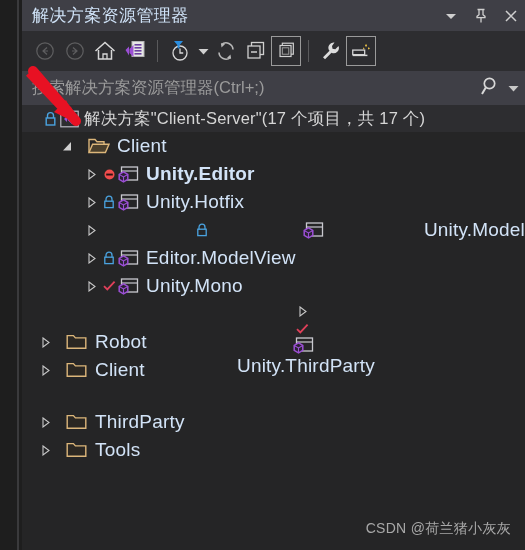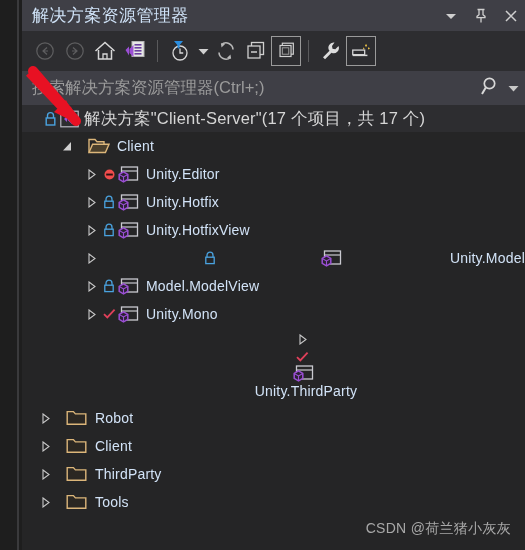--- a/index.html
+++ b/index.html
@@ -45,21 +45,21 @@
   .search-ph{flex:1;font-size:16.5px;color:#9b9b9b;white-space:nowrap;overflow:hidden;}
   .search-icons{display:flex;align-items:center;gap:6px;}
 
   
   .tree{position:absolute;left:0;top:105px;width:503px;height:445px;background:#252526;overflow:hidden;}
   .row{display:flex;align-items:center;height:28px;white-space:nowrap;cursor:pointer;}
   .row.solution{background:#2d2d30;height:27px;}
   .twisty{width:22px;height:28px;display:flex;align-items:center;justify-content:center;flex:0 0 22px;cursor:pointer;}
   .spacer22{width:22px;flex:0 0 22px;}
   .ico{display:flex;align-items:center;justify-content:center;flex:0 0 auto;}
-  .label{font-size:14px;color:#d2e3f7;margin-left:7px;letter-spacing:.2px;}
+  .label{font-size:19px;color:#d2e3f7;margin-left:7px;letter-spacing:.2px;}
   .label.sol{color:#d6d6d6;font-size:16.5px;margin-left:5px;}
   .label.folder{color:#d2e3f7;}
   .badge{width:14px;height:16px;display:flex;align-items:center;justify-content:center;flex:0 0 14px;margin-right:1px;}
 
   
   .annot{position:absolute;left:0;top:0;width:525px;height:550px;pointer-events:none;}
   .watermark{position:absolute;right:14px;bottom:12px;font-size:14px;color:#a8a8a8;letter-spacing:.3px;}
 </style>
 </head>
 <body>
@@ -236,21 +236,21 @@
         </div>
         <div class="ico" style="margin-left:10px;">
           <svg width="22" height="18" viewBox="0 0 22 18">
             <path d="M1 15.5 V2.5 h6 l2 2.2 h7 v2.3" fill="none" stroke="#dcb67a" stroke-width="1.4"></path>
             <path d="M1 15.5 L4.6 7.2 H21 L17.4 15.5 Z" fill="#4a3f2c" stroke="#dcb67a" stroke-width="1.4"></path>
           </svg>
         </div>
         <div class="label folder">Client</div>
       </div>
 
-      <div class="row" style="padding-left:58px;">
+      <div class="row" style="padding-left:58px;font-weight:bold;">
         <div class="twisty">
           <svg width="11" height="11" viewBox="0 0 11 11">
               <path d="M3 1 L9 5.5 L3 10 Z" fill="none" stroke="#c8c8c8" stroke-width="1.1"></path>
             </svg>
         </div>
         <div class="badge">
           <svg width="13" height="13" viewBox="0 0 13 13">
             <circle cx="6.5" cy="6.5" r="5" fill="#f14c4c"></circle>
             <rect x="3.2" y="5.6" width="6.6" height="1.9" fill="#2b1010"></rect>
           </svg>
@@ -282,87 +282,65 @@
           <svg width="22" height="19" viewBox="0 0 22 19">
             <rect x="4.5" y="2" width="16" height="13" fill="none" stroke="#c9c9cf" stroke-width="1.3"></rect>
             <path d="M4.5 6 h16" stroke="#c9c9cf" stroke-width="1.2"></path>
             <path d="M6.5 16.8 L2.2 14.3 V9.4 L6.5 6.9 L10.8 9.4 v4.9 Z" fill="#2b2233" stroke="#9b4fd4" stroke-width="1.5"></path>
             <path d="M2.2 9.4 L6.5 11.9 L10.8 9.4 M6.5 11.9 V16.8" stroke="#9b4fd4" stroke-width="1.1" fill="none"></path>
           </svg>
         </div>
         <div class="label">Unity.Hotfix</div>
       </div>
 
-      <div class="row" style="padding-left:58px;">
+
+      <div class="row" style="padding-left:58px;justify-content:space-between;">
         <div class="twisty">
           <svg width="11" height="11" viewBox="0 0 11 11">
               <path d="M3 1 L9 5.5 L3 10 Z" fill="none" stroke="#c8c8c8" stroke-width="1.1"></path>
             </svg>
         </div>
         <div class="badge">
           <svg width="12" height="14" viewBox="0 0 12 14">
             <path d="M3 6.2 V4.2 a3 3 0 0 1 6 0 V6.2" fill="none" stroke="#4aa3e0" stroke-width="1.3"></path>
             <rect x="1.8" y="6.2" width="8.4" height="6.4" fill="none" stroke="#4aa3e0" stroke-width="1.3"></rect>
           </svg>
         </div>
         <div class="ico">
           <svg width="22" height="19" viewBox="0 0 22 19">
             <rect x="4.5" y="2" width="16" height="13" fill="none" stroke="#c9c9cf" stroke-width="1.3"></rect>
             <path d="M4.5 6 h16" stroke="#c9c9cf" stroke-width="1.2"></path>
             <path d="M6.5 16.8 L2.2 14.3 V9.4 L6.5 6.9 L10.8 9.4 v4.9 Z" fill="#2b2233" stroke="#9b4fd4" stroke-width="1.5"></path>
             <path d="M2.2 9.4 L6.5 11.9 L10.8 9.4 M6.5 11.9 V16.8" stroke="#9b4fd4" stroke-width="1.1" fill="none"></path>
           </svg>
         </div>
-        <div class="label">Unity.HotfixView</div>
-      </div>
-
-      <div class="row" style="padding-left:58px;justify-content:space-between;">
+        <div class="label">Unity.Model</div>
+      </div>
+
+      <div class="row" style="padding-left:58px;">
         <div class="twisty">
           <svg width="11" height="11" viewBox="0 0 11 11">
               <path d="M3 1 L9 5.5 L3 10 Z" fill="none" stroke="#c8c8c8" stroke-width="1.1"></path>
             </svg>
         </div>
         <div class="badge">
           <svg width="12" height="14" viewBox="0 0 12 14">
             <path d="M3 6.2 V4.2 a3 3 0 0 1 6 0 V6.2" fill="none" stroke="#4aa3e0" stroke-width="1.3"></path>
             <rect x="1.8" y="6.2" width="8.4" height="6.4" fill="none" stroke="#4aa3e0" stroke-width="1.3"></rect>
           </svg>
         </div>
         <div class="ico">
           <svg width="22" height="19" viewBox="0 0 22 19">
             <rect x="4.5" y="2" width="16" height="13" fill="none" stroke="#c9c9cf" stroke-width="1.3"></rect>
             <path d="M4.5 6 h16" stroke="#c9c9cf" stroke-width="1.2"></path>
             <path d="M6.5 16.8 L2.2 14.3 V9.4 L6.5 6.9 L10.8 9.4 v4.9 Z" fill="#2b2233" stroke="#9b4fd4" stroke-width="1.5"></path>
             <path d="M2.2 9.4 L6.5 11.9 L10.8 9.4 M6.5 11.9 V16.8" stroke="#9b4fd4" stroke-width="1.1" fill="none"></path>
           </svg>
         </div>
-        <div class="label">Unity.Model</div>
-      </div>
-
-      <div class="row" style="padding-left:58px;">
-        <div class="twisty">
-          <svg width="11" height="11" viewBox="0 0 11 11">
-              <path d="M3 1 L9 5.5 L3 10 Z" fill="none" stroke="#c8c8c8" stroke-width="1.1"></path>
-            </svg>
-        </div>
-        <div class="badge">
-          <svg width="12" height="14" viewBox="0 0 12 14">
-            <path d="M3 6.2 V4.2 a3 3 0 0 1 6 0 V6.2" fill="none" stroke="#4aa3e0" stroke-width="1.3"></path>
-            <rect x="1.8" y="6.2" width="8.4" height="6.4" fill="none" stroke="#4aa3e0" stroke-width="1.3"></rect>
-          </svg>
-        </div>
-        <div class="ico">
-          <svg width="22" height="19" viewBox="0 0 22 19">
-            <rect x="4.5" y="2" width="16" height="13" fill="none" stroke="#c9c9cf" stroke-width="1.3"></rect>
-            <path d="M4.5 6 h16" stroke="#c9c9cf" stroke-width="1.2"></path>
-            <path d="M6.5 16.8 L2.2 14.3 V9.4 L6.5 6.9 L10.8 9.4 v4.9 Z" fill="#2b2233" stroke="#9b4fd4" stroke-width="1.5"></path>
-            <path d="M2.2 9.4 L6.5 11.9 L10.8 9.4 M6.5 11.9 V16.8" stroke="#9b4fd4" stroke-width="1.1" fill="none"></path>
-          </svg>
-        </div>
-        <div class="label">Model.ModelView</div>
+        <div class="label">Editor.ModelView</div>
       </div>
 
       <div class="row" style="padding-left:58px;">
         <div class="twisty">
           <svg width="11" height="11" viewBox="0 0 11 11">
               <path d="M3 1 L9 5.5 L3 10 Z" fill="none" stroke="#c8c8c8" stroke-width="1.1"></path>
             </svg>
         </div>
         <div class="badge">
           <svg width="13" height="12" viewBox="0 0 13 12">
@@ -395,21 +373,21 @@
           <svg width="22" height="19" viewBox="0 0 22 19">
             <rect x="4.5" y="2" width="16" height="13" fill="none" stroke="#c9c9cf" stroke-width="1.3"></rect>
             <path d="M4.5 6 h16" stroke="#c9c9cf" stroke-width="1.2"></path>
             <path d="M6.5 16.8 L2.2 14.3 V9.4 L6.5 6.9 L10.8 9.4 v4.9 Z" fill="#2b2233" stroke="#9b4fd4" stroke-width="1.5"></path>
             <path d="M2.2 9.4 L6.5 11.9 L10.8 9.4 M6.5 11.9 V16.8" stroke="#9b4fd4" stroke-width="1.1" fill="none"></path>
           </svg>
         </div>
         <div class="label">Unity.ThirdParty</div>
       </div>
 
-      <div class="row" style="padding-left:12px;margin-top:48px;">
+      <div class="row" style="padding-left:12px;">
         <div class="twisty">
           <svg width="11" height="11" viewBox="0 0 11 11">
               <path d="M3 1 L9 5.5 L3 10 Z" fill="none" stroke="#c8c8c8" stroke-width="1.1"></path>
             </svg>
         </div>
         <div class="ico" style="margin-left:10px;">
           <svg width="22" height="18" viewBox="0 0 22 18">
             <path d="M1.2 15.2 V2.6 h6.2 l2 2.3 h10.4 v10.3 Z" fill="#2b2722" stroke="#dcb67a" stroke-width="1.4"></path>
           </svg>
         </div>
@@ -423,21 +401,21 @@
             </svg>
         </div>
         <div class="ico" style="margin-left:10px;">
           <svg width="22" height="18" viewBox="0 0 22 18">
             <path d="M1.2 15.2 V2.6 h6.2 l2 2.3 h10.4 v10.3 Z" fill="#2b2722" stroke="#dcb67a" stroke-width="1.4"></path>
           </svg>
         </div>
         <div class="label folder">Client</div>
       </div>
 
-      <div class="row" style="padding-left:12px;">
+      <div class="row" style="padding-left:12px;margin-top:24px;">
         <div class="twisty">
           <svg width="11" height="11" viewBox="0 0 11 11">
               <path d="M3 1 L9 5.5 L3 10 Z" fill="none" stroke="#c8c8c8" stroke-width="1.1"></path>
             </svg>
         </div>
         <div class="ico" style="margin-left:10px;">
           <svg width="22" height="18" viewBox="0 0 22 18">
             <path d="M1.2 15.2 V2.6 h6.2 l2 2.3 h10.4 v10.3 Z" fill="#2b2722" stroke="#dcb67a" stroke-width="1.4"></path>
           </svg>
         </div>

